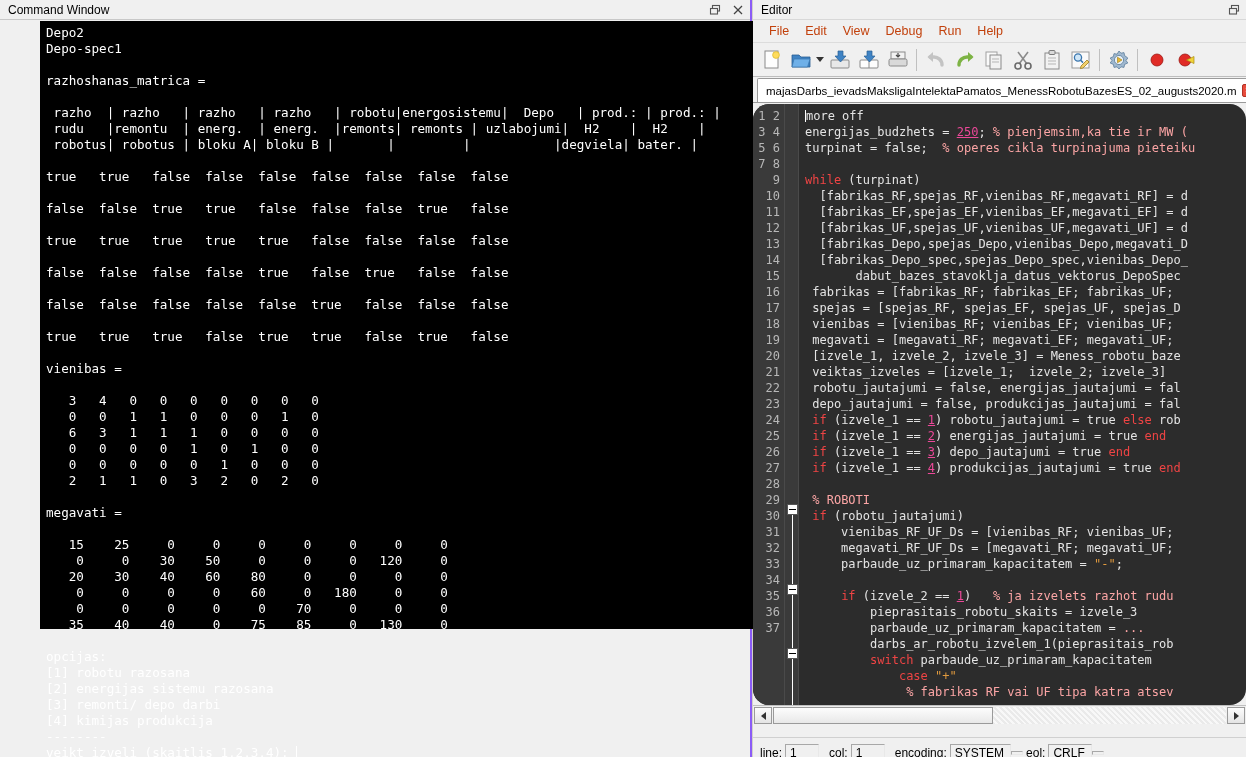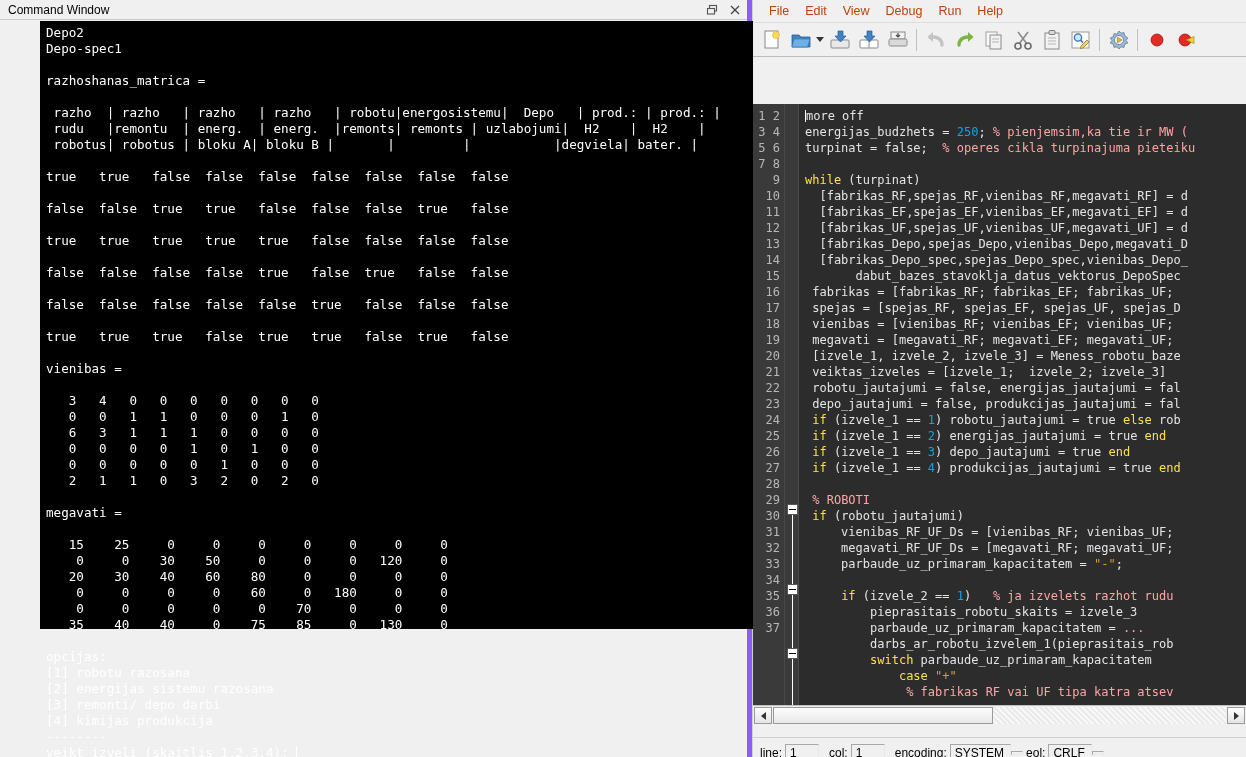--- a/index.html
+++ b/index.html
@@ -8,21 +8,21 @@
     overflow: hidden;
     background: #d4d0c8;
     font-family: "Liberation Sans", sans-serif;
   }
   #root { position: relative; width: 1246px; height: 757px; }
 
   
   #cmd-window {
     position: absolute; left: 0; top: 0; width: 752px; height: 757px;
     background: #f0f0f0;
-    border-right: 5px solid #8b5cf6;
+    border-right: 2px solid #8b5cf6;
   }
   #cmd-titlebar {
     height: 20px; background: #f0f0f0;
     display: flex; align-items: center;
     padding-left: 8px;
     border-bottom: 1px solid #c8c8c8;
     position: relative;
   }
   #cmd-title { font-size: 12px; color: #000; }
   .win-btns { position: absolute; right: 6px; top: 0; height: 20px;
@@ -127,20 +127,21 @@
     border: 1px solid #b03225; border-radius: 2px;
     display: flex; align-items: center; justify-content: center;
     color: #fff; font-size: 9px; font-weight: bold; line-height: 1;
     font-family: "Liberation Sans", sans-serif; cursor: default;
   }
 
   #ed-code-area {
     position: absolute; left: 0; top: 104px; width: 493px; height: 601px;
     background: #2c2c2c; overflow: hidden;
     display: flex;
+    border-radius: 16px;
   }
   #ed-gutter {
     width: 32px; background: #3a3a3a; color: #b8b8b8;
     font-family: "DejaVu Sans Mono", "Liberation Mono", monospace;
     font-size: 12px; line-height: 16px;
     text-align: right; padding: 4px 4px 0 0;
     user-select: none;
     border-right: 1px solid #4a4a4a;
   }
   #ed-fold {
@@ -159,22 +160,22 @@
   .fold-line { position: absolute; left: 7px; width: 1px; background: #fff; }
   #ed-code {
     flex: 1; position: relative;
     font-family: "DejaVu Sans Mono", "Liberation Mono", monospace;
     font-size: 12px; line-height: 16px;
     padding: 4px 0 0 6px;
     white-space: pre;
     color: #e4e4e4;
     overflow: hidden;
   }
-  .kw  { color: #fde047; }
-  .num { color: #0ea5e9; }
+  .kw  { color: #ef4444; }
+  .num { color: #ec4899; text-decoration: underline; }
   .cmt { color: #fca5a5; }
   .str { color: #e09a3e; }
   .ln-cursor { display:inline-block; width:1px; height:12px; background:#fff; vertical-align:-2px; }
 
   #ed-hscroll {
     position: absolute; left: 0; top: 705px; width: 493px; height: 20px;
     background: #f0f0f0; display: flex; align-items: stretch;
     border-top: 1px solid #c0c0c0;
   }
   .hsb-arrow { width: 18px; background: linear-gradient(#fdfdfd,#e4e4e4);
@@ -281,20 +282,31 @@
         <div class="sb-track"></div>
         <div class="sb-arrow">
             <span class="tri tri-down"></span>
           </div>
       </div>
     </div>
   </div>
 
   <div id="editor-window">
 
+    <div id="ed-titlebar">
+      <span id="ed-title">Editor</span>
+      <div class="win-btns">
+        <span class="win-btn">
+          <svg width="12" height="12" viewBox="0 0 12 12">
+            <rect x="3.5" y="1.5" width="7" height="5.5" fill="none" stroke="#555" stroke-width="1.1"></rect>
+            <rect x="1.5" y="4.5" width="7" height="5.5" fill="#f0f0f0" stroke="#555" stroke-width="1.1"></rect>
+          </svg>
+        </span>
+      </div>
+    </div>
 
     <div id="ed-menubar">
       <div class="menu-item">File</div>
       <div class="menu-item">Edit</div>
       <div class="menu-item">View</div>
       <div class="menu-item">Debug</div>
       <div class="menu-item">Run</div>
       <div class="menu-item">Help</div>
     </div>
 
@@ -409,20 +421,26 @@
       </div>
 
       <div class="tb-btn">
         <svg width="22" height="22" viewBox="0 0 22 22">
           <circle cx="10" cy="11" r="6" fill="#e02b26" stroke="#9c1511" stroke-width="0.8"></circle>
           <path d="M19 7.5v7L11.5 11z" fill="#f2d23a" stroke="#a88e0e" stroke-width="0.7"></path>
         </svg>
       </div>
     </div>
 
+    <div id="ed-tabs">
+      <div id="ed-tab">
+        <span>majasDarbs_ievadsMaksligaIntelektaPamatos_MenessRobotuBazesES_02_augusts2020.m</span>
+        <span id="tab-close">×</span>
+      </div>
+    </div>
 
     <div id="ed-code-area">
       <div id="ed-gutter">1
 2
 3
 4
 5
 6
 7
 8

